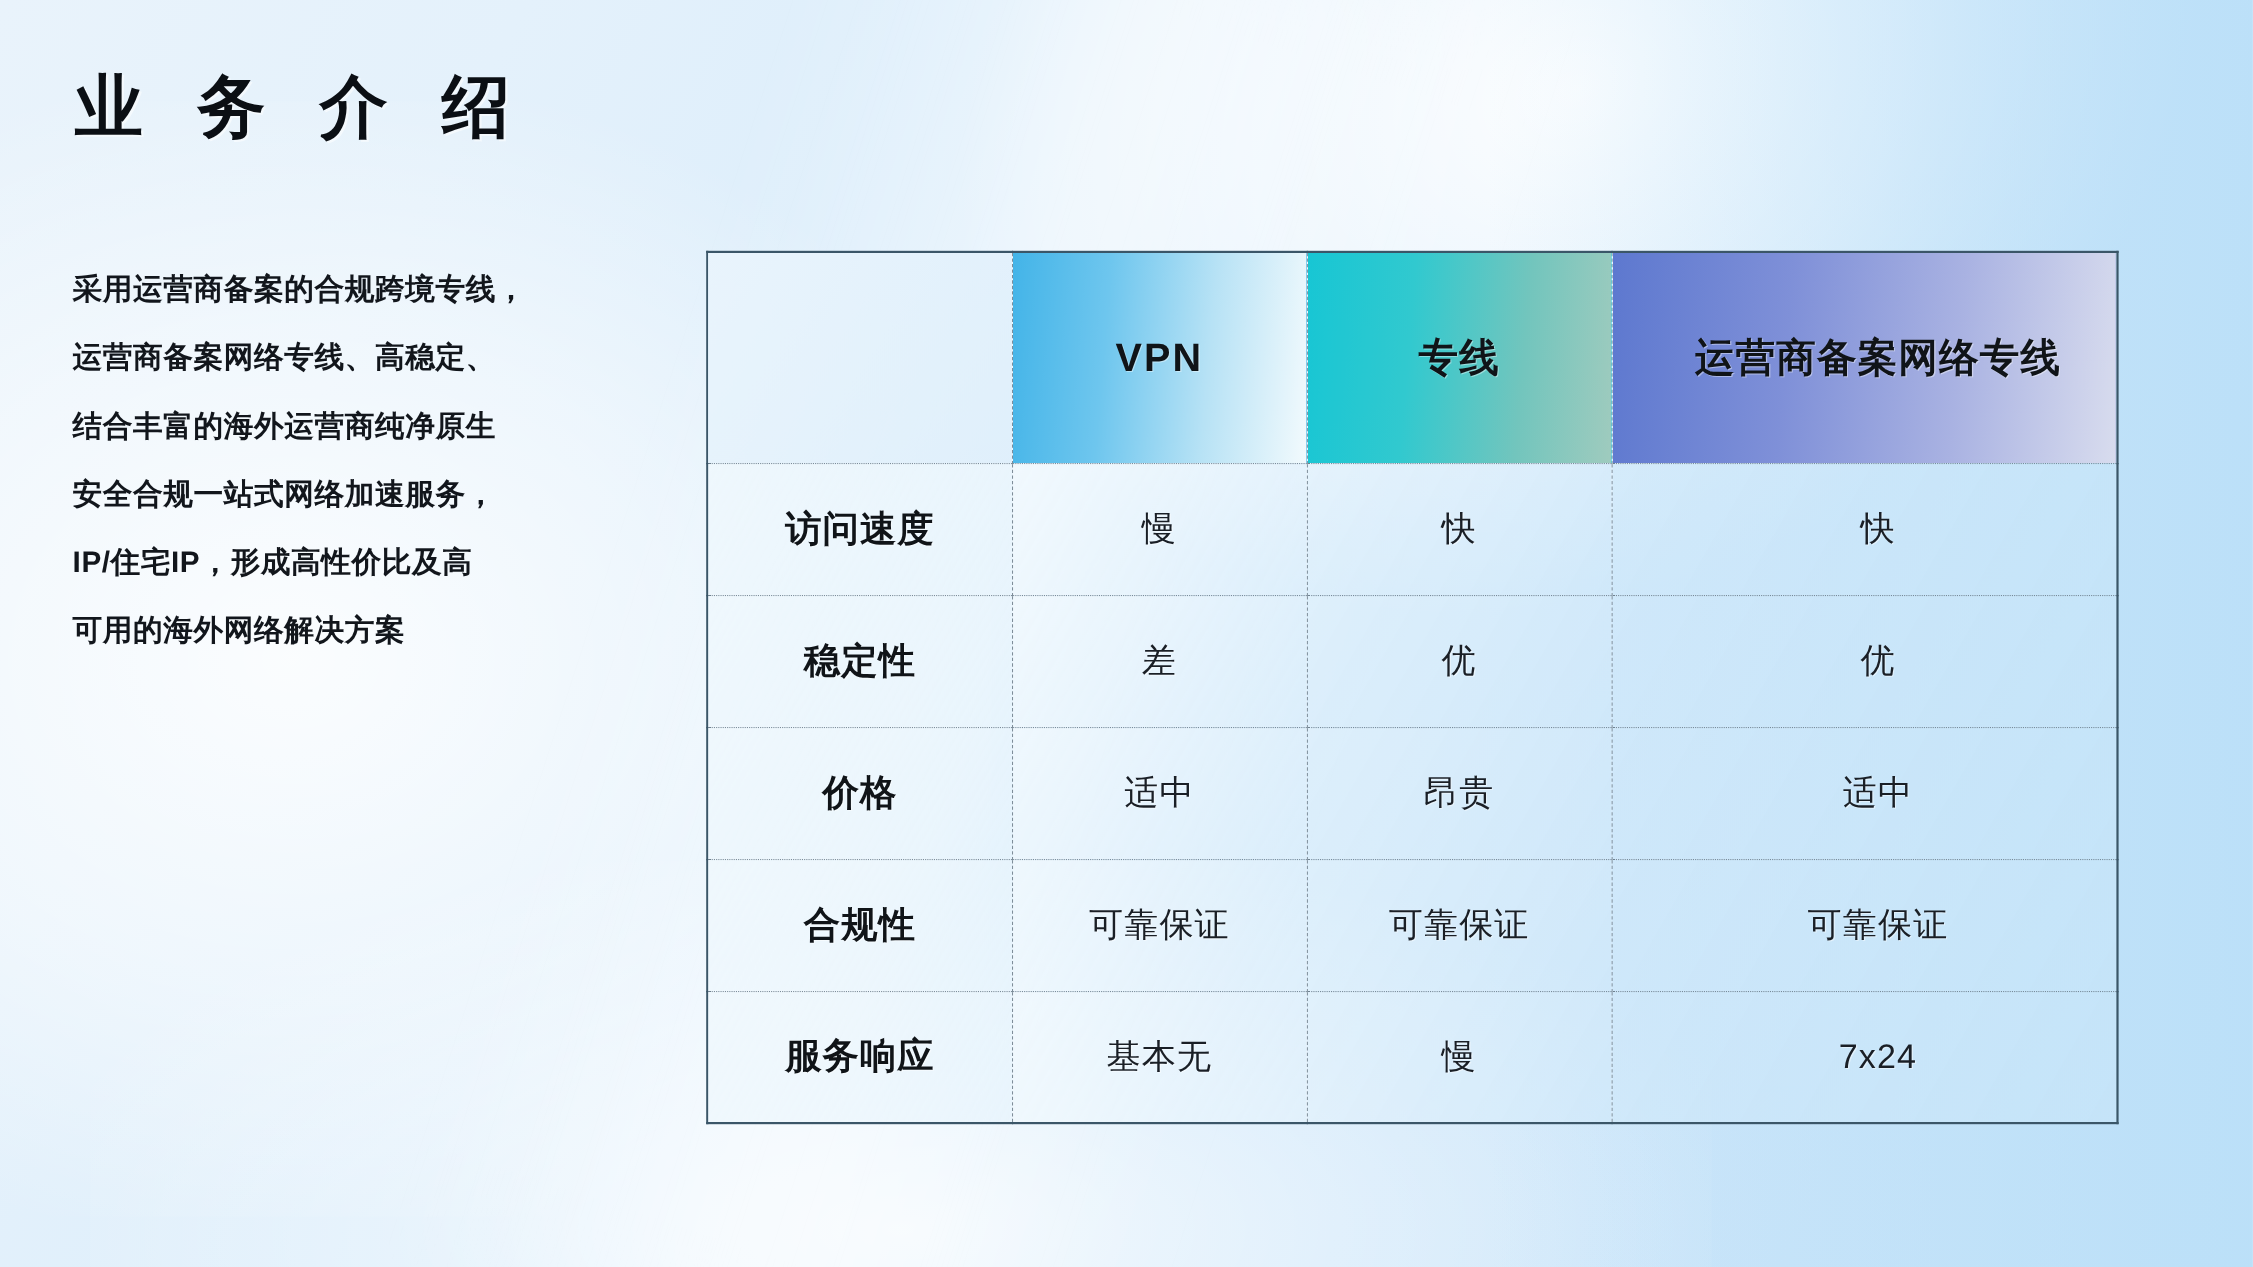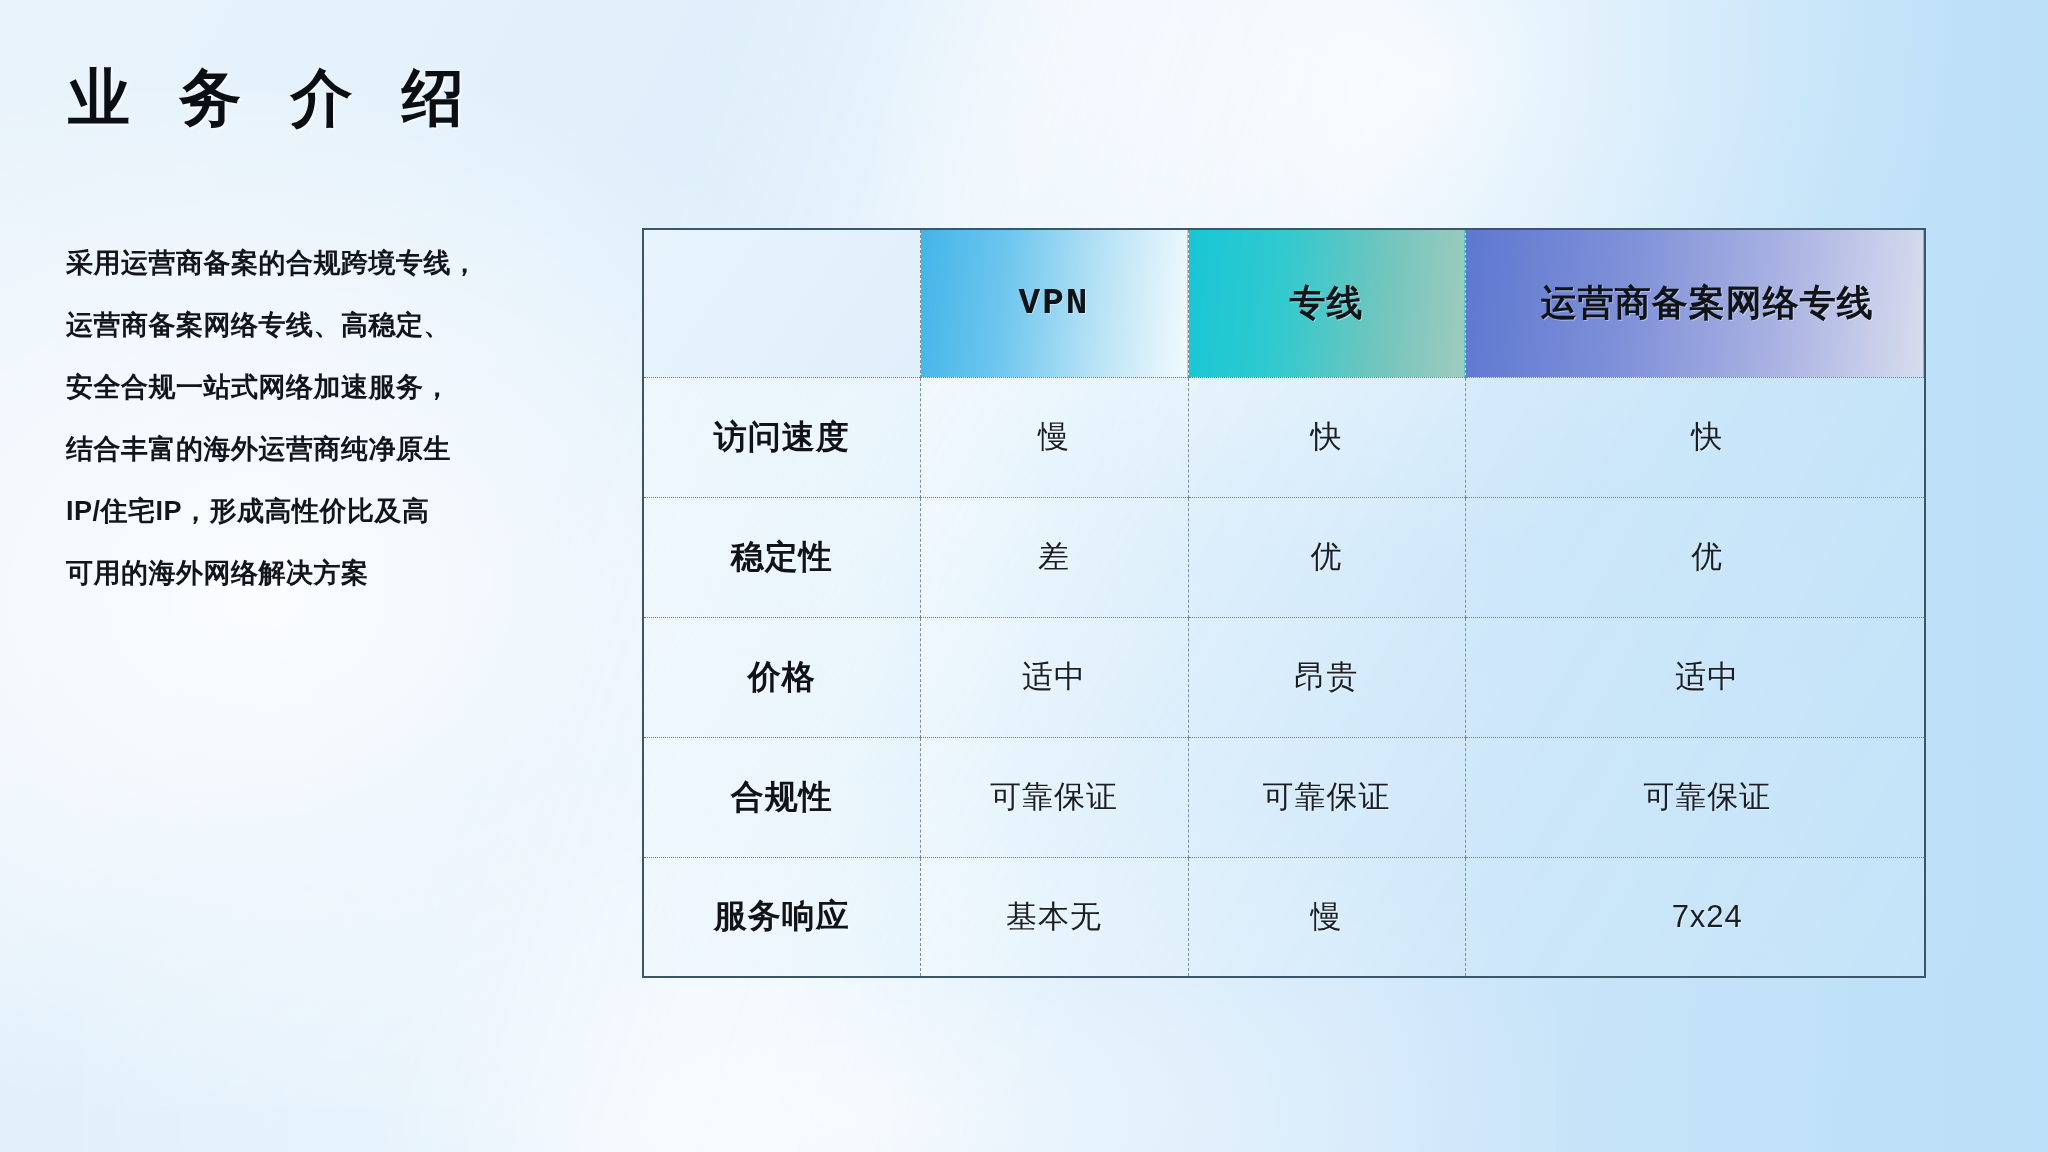--- a/index.html
+++ b/index.html
@@ -143,21 +143,21 @@
     border-right: 1px dashed #7e8d99;
     border-bottom: 1px dotted #6e808e;
     text-align: center;
     vertical-align: middle;
     position: relative;
   }
   .compare-table th:last-child,
   .compare-table td:last-child { border-right: none; padding-left: 25px; }
   .compare-table tr:last-child td { border-bottom: none; }
 
-  thead th { height: 148px; font-family: Liberation Mono, monospace; }
+  thead th { height: 192px; }
 
   .th-blank {
     background: linear-gradient(125deg,
       rgba(233,244,252,0.92) 0%,
       rgba(222,239,251,0.92) 100%);
   }
   .th-vpn {
     background: linear-gradient(95deg, #43b4e8 0%, #6ec6ee 32%, #b7e2f5 66%, #f2fafd 100%);
   }
   .th-line {
@@ -212,22 +212,22 @@
 <div class="bg-tint-right"></div>
 <div class="bg-streak"></div>
 
 <div class="page">
 
   <div class="page-title">业 务 介 绍</div>
 
   <div class="intro">
     <div class="intro-line">采用运营商备案的合规跨境专线，</div>
     <div class="intro-line">运营商备案网络专线、高稳定、</div>
+    <div class="intro-line">结合丰富的海外运营商纯净原生</div>
     <div class="intro-line">安全合规一站式网络加速服务，</div>
-    <div class="intro-line">结合丰富的海外运营商纯净原生</div>
     <div class="intro-line">IP/住宅IP，形成高性价比及高</div>
     <div class="intro-line">可用的海外网络解决方案</div>
   </div>
 
   <table class="compare-table">
     <colgroup>
       <col class="c0">
         <col class="c1">
         <col class="c2">
         <col class="c3">

